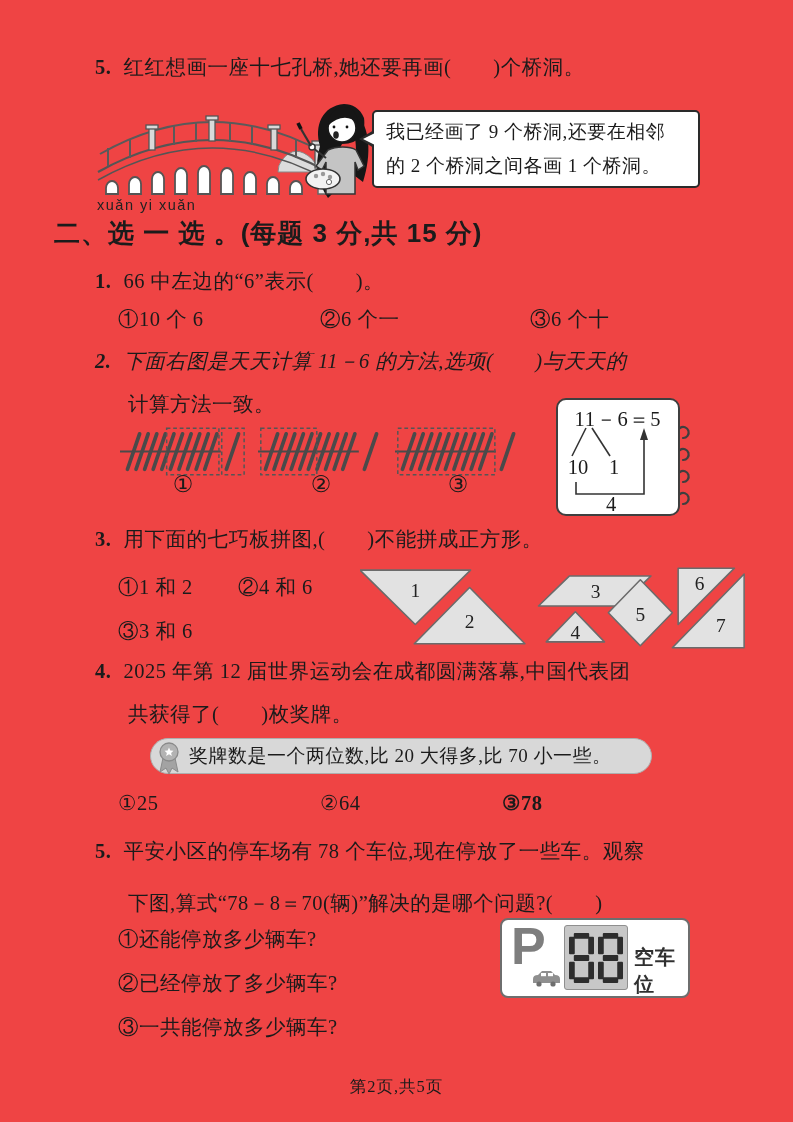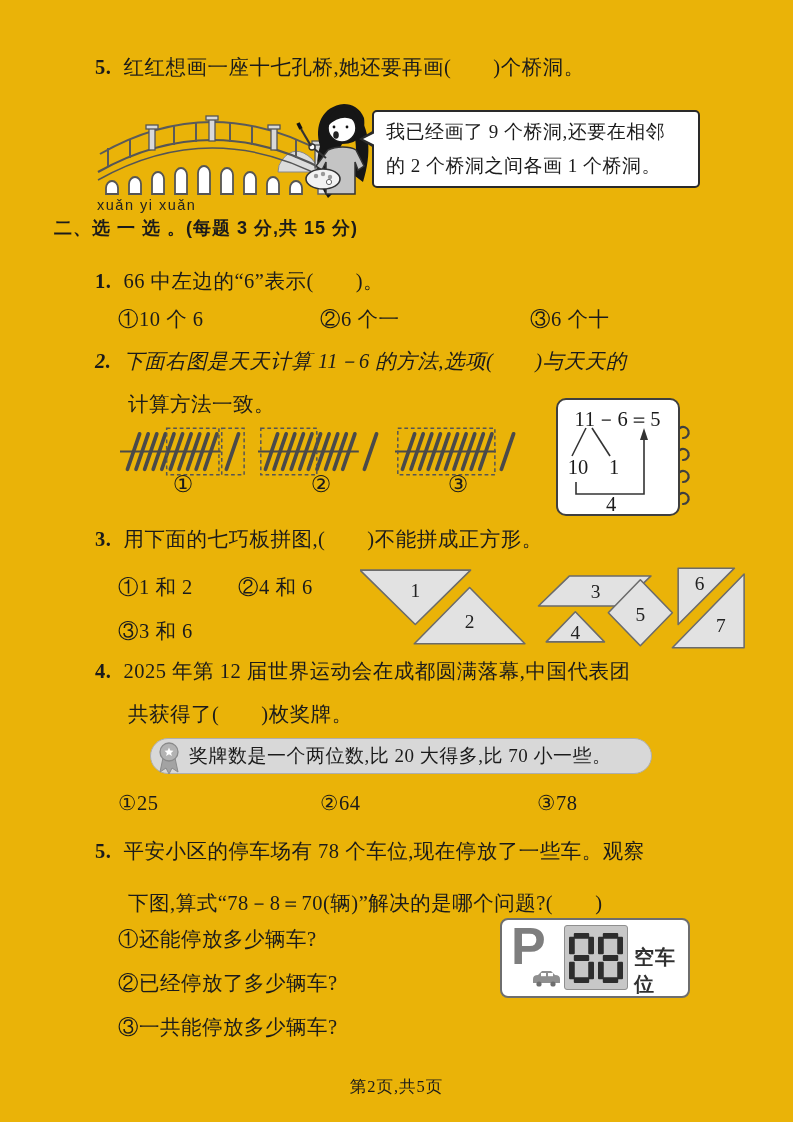--- a/index.html
+++ b/index.html
@@ -1,26 +1,26 @@
 <!DOCTYPE html>
 <html><head>
 <meta charset="utf-8">
 <style>
   html,body{margin:0;padding:0;background:#ffffff;}
   .page{
     position:relative;width:793px;height:1122px;margin:0 auto;
-    background:#eab308;color:#1b1b1b;overflow:hidden;
+    background:#ef4444;color:#1b1b1b;overflow:hidden;
     font-family:"Liberation Serif", serif;
   }
   .abs{position:absolute;}
   .qline{font-size:20.5px;line-height:1.2;letter-spacing:0.5px;white-space:nowrap;}
   .qnum{font-weight:bold;margin-right:12px;}
   .opt{font-size:20.5px;letter-spacing:0.5px;white-space:nowrap;}
   .pinyin{font-family:"Liberation Sans", sans-serif;font-size:14.5px;letter-spacing:1.5px;color:#222;}
-  .section-header{font-family:"Liberation Sans", sans-serif;font-weight:700;font-size:18px;letter-spacing:1px;white-space:nowrap;}
+  .section-header{font-family:"Liberation Sans", sans-serif;font-weight:700;font-size:26px;letter-spacing:1px;white-space:nowrap;}
   .bubble{
     width:328px;height:78px;border:2px solid #2a2a2a;border-radius:5px;background:#fff;
     display:flex;flex-direction:column;justify-content:center;padding:0 10px;box-sizing:border-box;
   }
   .bubble .bline{font-size:19px;line-height:34px;white-space:nowrap;letter-spacing:0.5px;}
   .bubble-tail{position:absolute;left:-15px;top:18px;width:0;height:0;
     border-top:9px solid transparent;border-bottom:9px solid transparent;border-right:15px solid #2a2a2a;}
   .bubble-tail-in{position:absolute;left:-11px;top:21px;width:0;height:0;
     border-top:6px solid transparent;border-bottom:6px solid transparent;border-right:12px solid #ffffff;}
   .stick-label{width:126px;text-align:center;font-size:23px;}
@@ -253,21 +253,21 @@
     <svg class="medal" width="28" height="36" viewBox="0 0 28 36">
       <polygon points="8,18 5,32 11,28 14,34 17,28 23,32 20,18" fill="#a3a3a3" stroke="#8a8a8a" stroke-width="1"></polygon>
       <circle cx="14" cy="12" r="9" fill="#b3b3b3" stroke="#8a8a8a" stroke-width="1.3"></circle>
       <polygon points="14,7.5 15.3,10.6 18.5,10.8 16.1,12.9 16.9,16 14,14.2 11.1,16 11.9,12.9 9.5,10.8 12.7,10.6" fill="#ffffff"></polygon>
     </svg>
     <span class="hint-text">奖牌数是一个两位数,比 20 大得多,比 70 小一些。</span>
   </div>
 
   <div class="abs opt" style="left:118px;top:791px;">①25</div>
   <div class="abs opt" style="left:320px;top:791px;">②64</div>
-  <div class="abs opt" style="left:537px;top:791px;">③78</div>
+  <div class="abs opt" style="left:502px;top:791px;font-weight:bold;">③78</div>
 
   <div class="abs qline" style="left:95px;top:839px;">
     <span class="qnum">5.</span><span>平安小区的停车场有 78 个车位,现在停放了一些车。观察</span>
   </div>
   <div class="abs qline" style="left:128px;top:882px;margin-top:9px;">下图,算式“78－8＝70(辆)”解决的是哪个问题?(　　)</div>
 
   <div class="abs opt" style="left:118px;top:969px;">②已经停放了多少辆车?</div>
   <div class="abs opt" style="left:118px;top:925px;">①还能停放多少辆车?</div>
   <div class="abs opt" style="left:118px;top:1013px;">③一共能停放多少辆车?</div>
 

